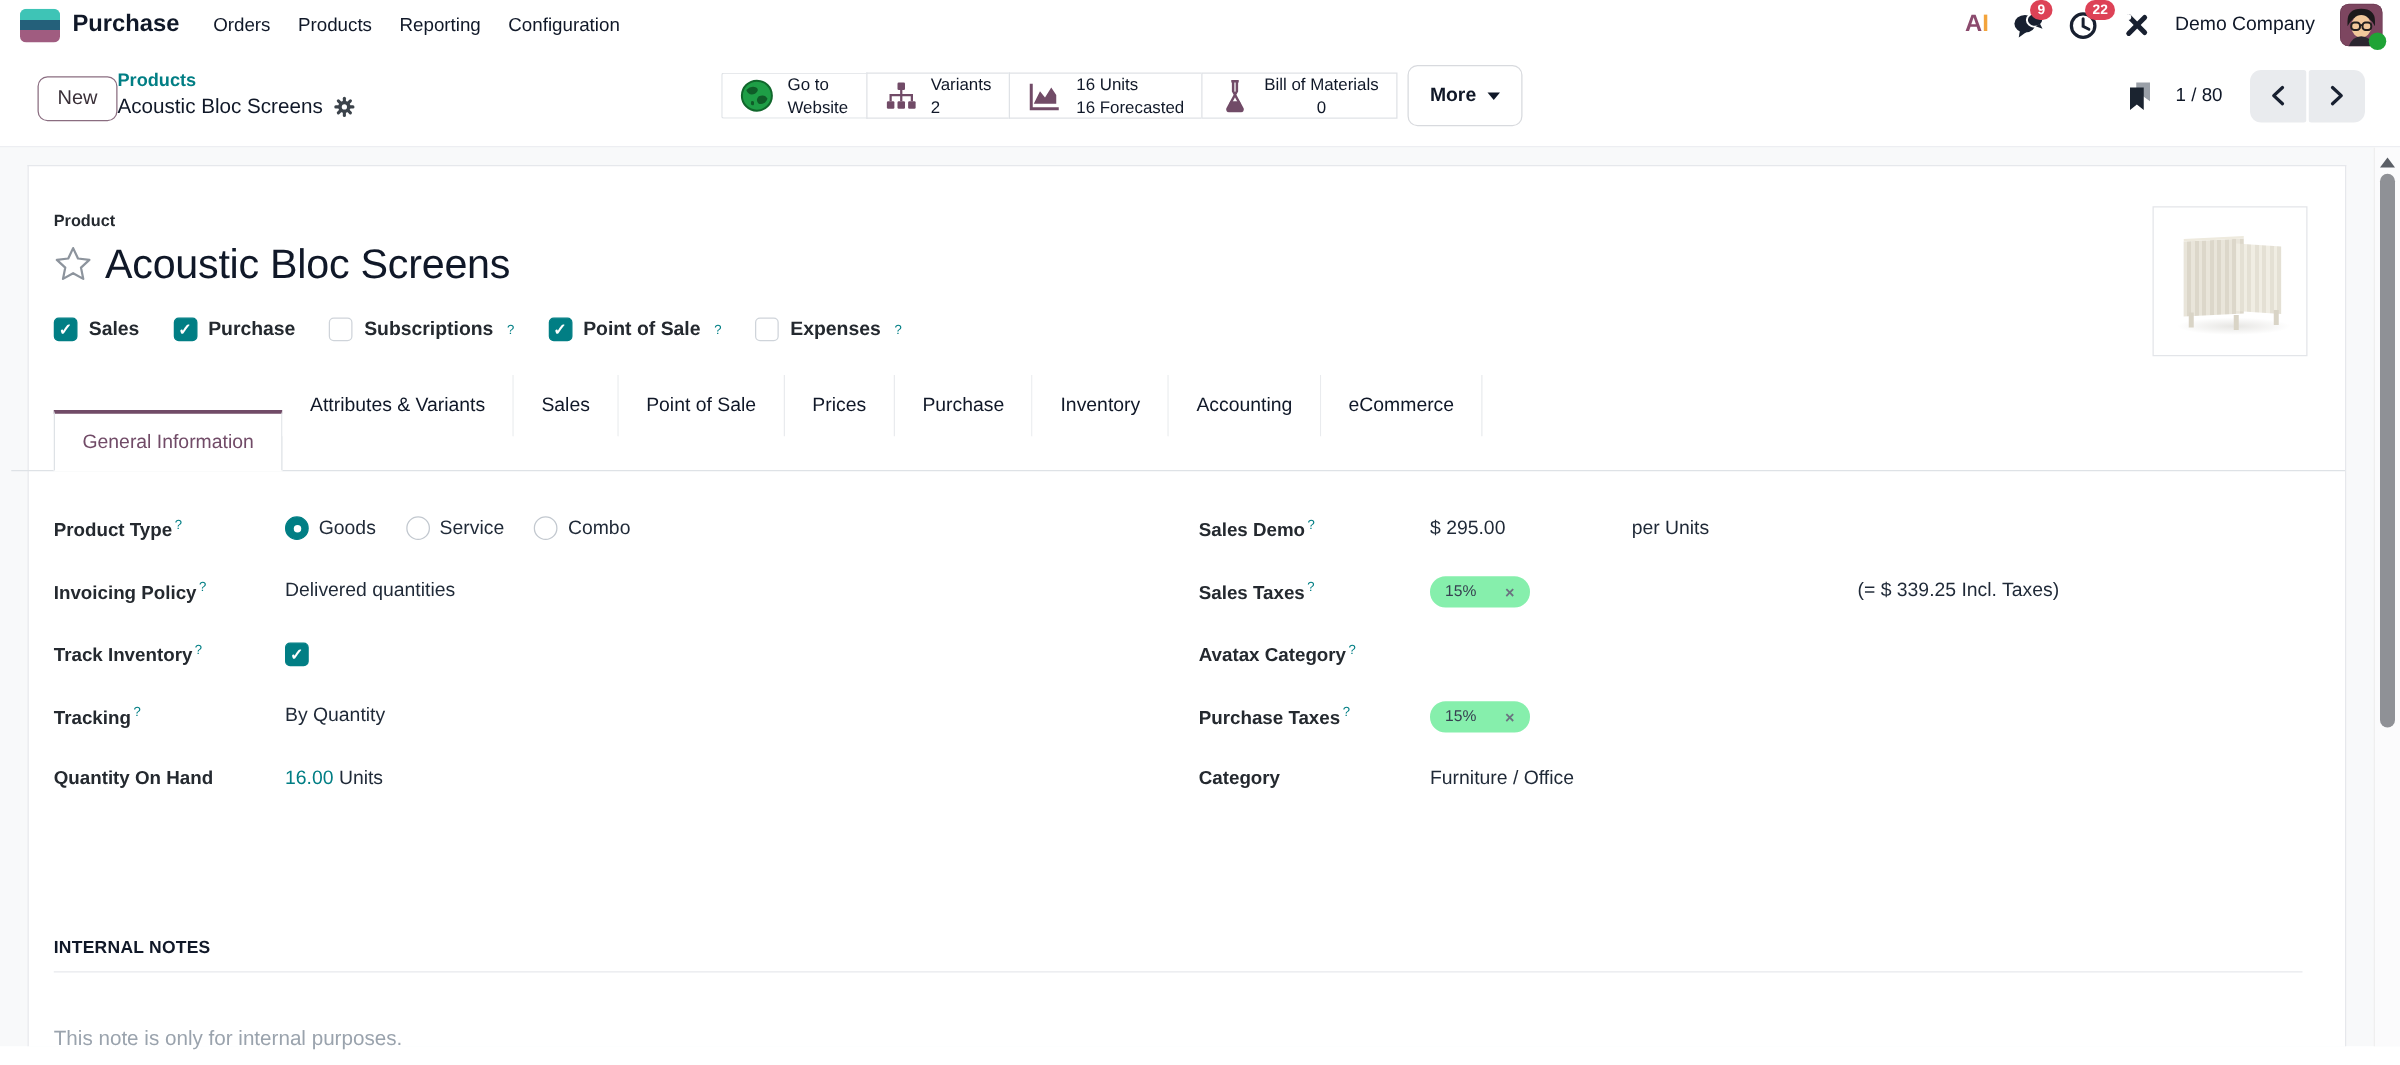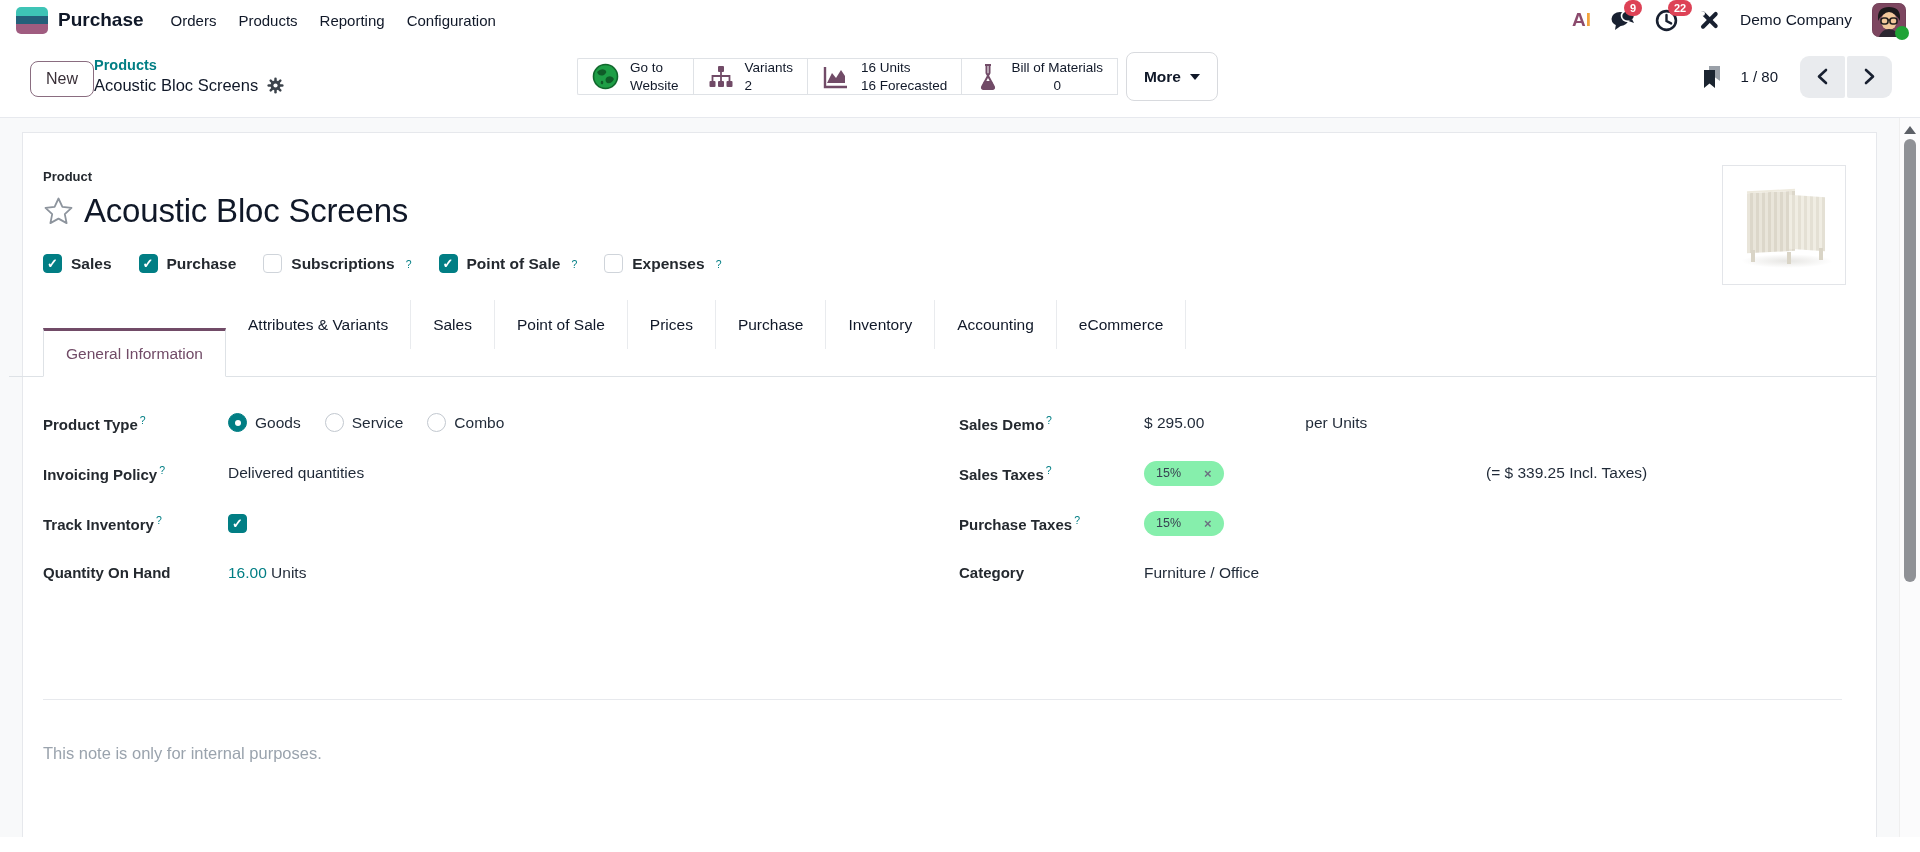--- a/index.html
+++ b/index.html
@@ -367,20 +367,24 @@
         </div>
         <div class="frow">
           <span class="flabel"><span>Invoicing Policy</span><sup class="help-sup">?</sup></span>
           <span class="fvalue">Delivered quantities</span>
         </div>
         <div class="frow">
           <span class="flabel"><span>Track Inventory</span><sup class="help-sup">?</sup></span>
           <span class="cbx checked" style="margin-top:3px;"></span>
         </div>
         <div class="frow">
+          <span class="flabel"><span>Tracking</span><sup class="help-sup">?</sup></span>
+          <span class="fvalue">By Quantity</span>
+        </div>
+        <div class="frow">
           <span class="flabel">Quantity On Hand</span>
           <span class="fvalue">
             <span class="teal-link">16.00</span>
             <span>Units</span>
           </span>
         </div>
       </div>
 
       <div>
         <div class="frow">
@@ -392,34 +396,39 @@
         </div>
         <div class="frow">
           <span class="flabel"><span>Sales Taxes</span><sup class="help-sup">?</sup></span>
           <span class="tag">
             <span>15%</span>
             <span class="tag-x">×</span>
           </span>
           <span class="tax-note">(= $ 339.25 Incl. Taxes)</span>
         </div>
         <div class="frow">
+          <span class="flabel"><span>Avatax Category</span><sup class="help-sup">?</sup></span>
+          <span class="fvalue"></span>
+        </div>
+        <div class="frow">
           <span class="flabel"><span>Purchase Taxes</span><sup class="help-sup">?</sup></span>
           <span class="tag">
             <span>15%</span>
             <span class="tag-x">×</span>
           </span>
         </div>
         <div class="frow">
           <span class="flabel">Category</span>
           <span class="fvalue">Furniture / Office</span>
         </div>
       </div>
     </div>
 
     <div class="notes">
+      <div class="notes-header">INTERNAL NOTES</div>
       <hr class="notes-hr">
       <div class="notes-placeholder">This note is only for internal purposes.</div>
     </div>
 
     <div class="product-image-box">
       <div class="screen-shadow"></div>
       <div class="screen-panel1"></div>
       <div class="screen-panel2"></div>
       <div class="screen-leg" style="left:28px; top:84px;"></div>
       <div class="screen-leg" style="left:64px; top:86px;"></div>

